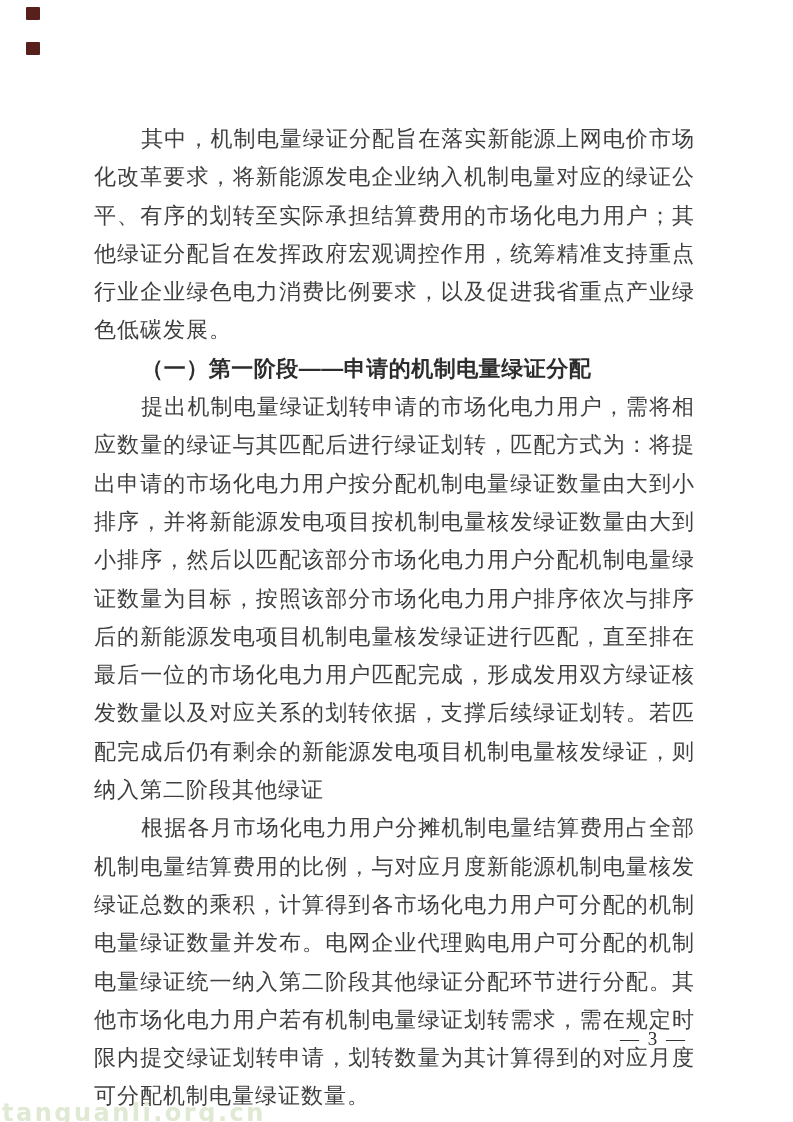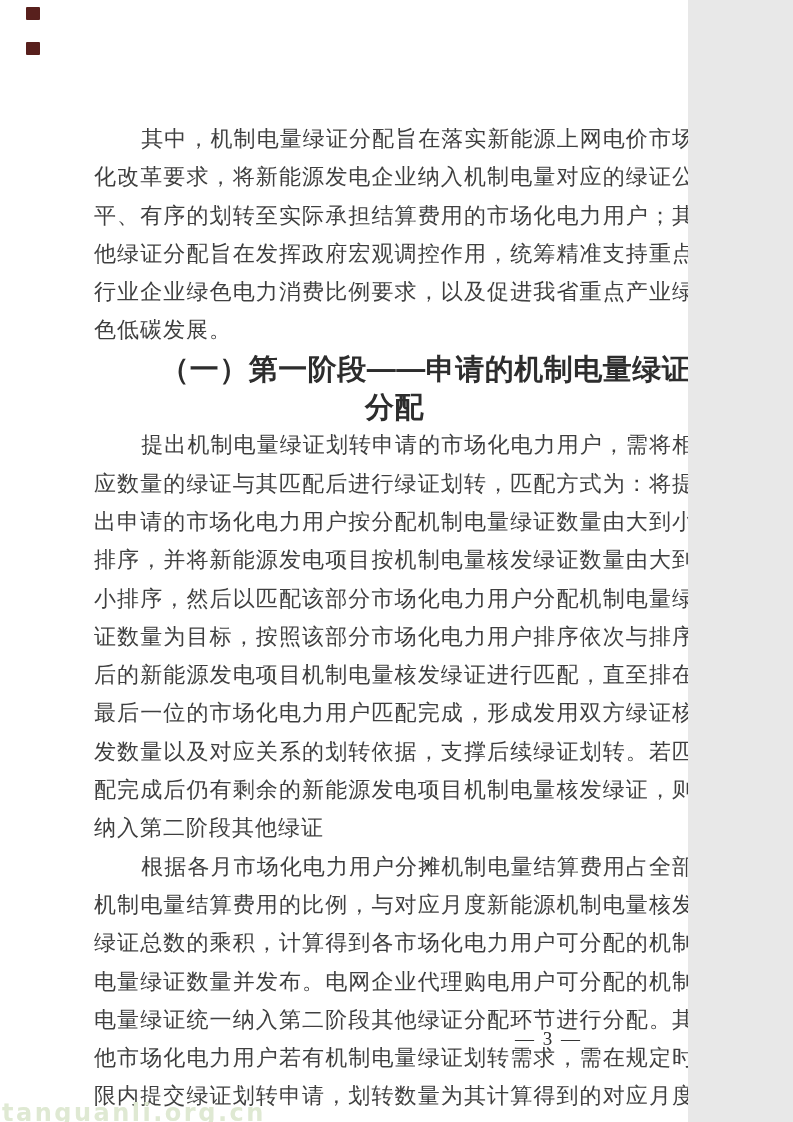--- a/index.html
+++ b/index.html
@@ -1,18 +1,18 @@
 <!DOCTYPE html>
 <html><head>
 <meta charset="utf-8">
 <style>
   html, body { margin: 0; padding: 0; background: #e8e8e8; }
   .page {
     position: relative;
-    width: 688px;
+    width: 793px;
     height: 1122px;
     background: #ffffff;
     overflow: hidden;
     font-family: "Liberation Serif", "DejaVu Serif", serif;
   }
   .scan-mark {
     position: absolute;
     width: 14px;
     height: 13px;
     background: #58201d;
@@ -34,24 +34,24 @@
   }
   .para {
     margin: 0;
     text-indent: 2.15em;
   }
   .heading {
     margin: 0;
     text-indent: 2.15em;
     font-family: "Liberation Sans", "DejaVu Sans", sans-serif;
     font-weight: bold;
-    font-size: 29px;
+    font-size: 22px;
     letter-spacing: 0.5px;
     color: #2d2d2d;
-    text-align: center;
+    text-align: left;
   }
   .page-number {
     position: absolute;
     top: 1028px;
     right: 106px;
     font-size: 19px;
     color: #2b2b2b;
     letter-spacing: 2px;
     font-family: "Liberation Serif", "DejaVu Serif", serif;
   }

